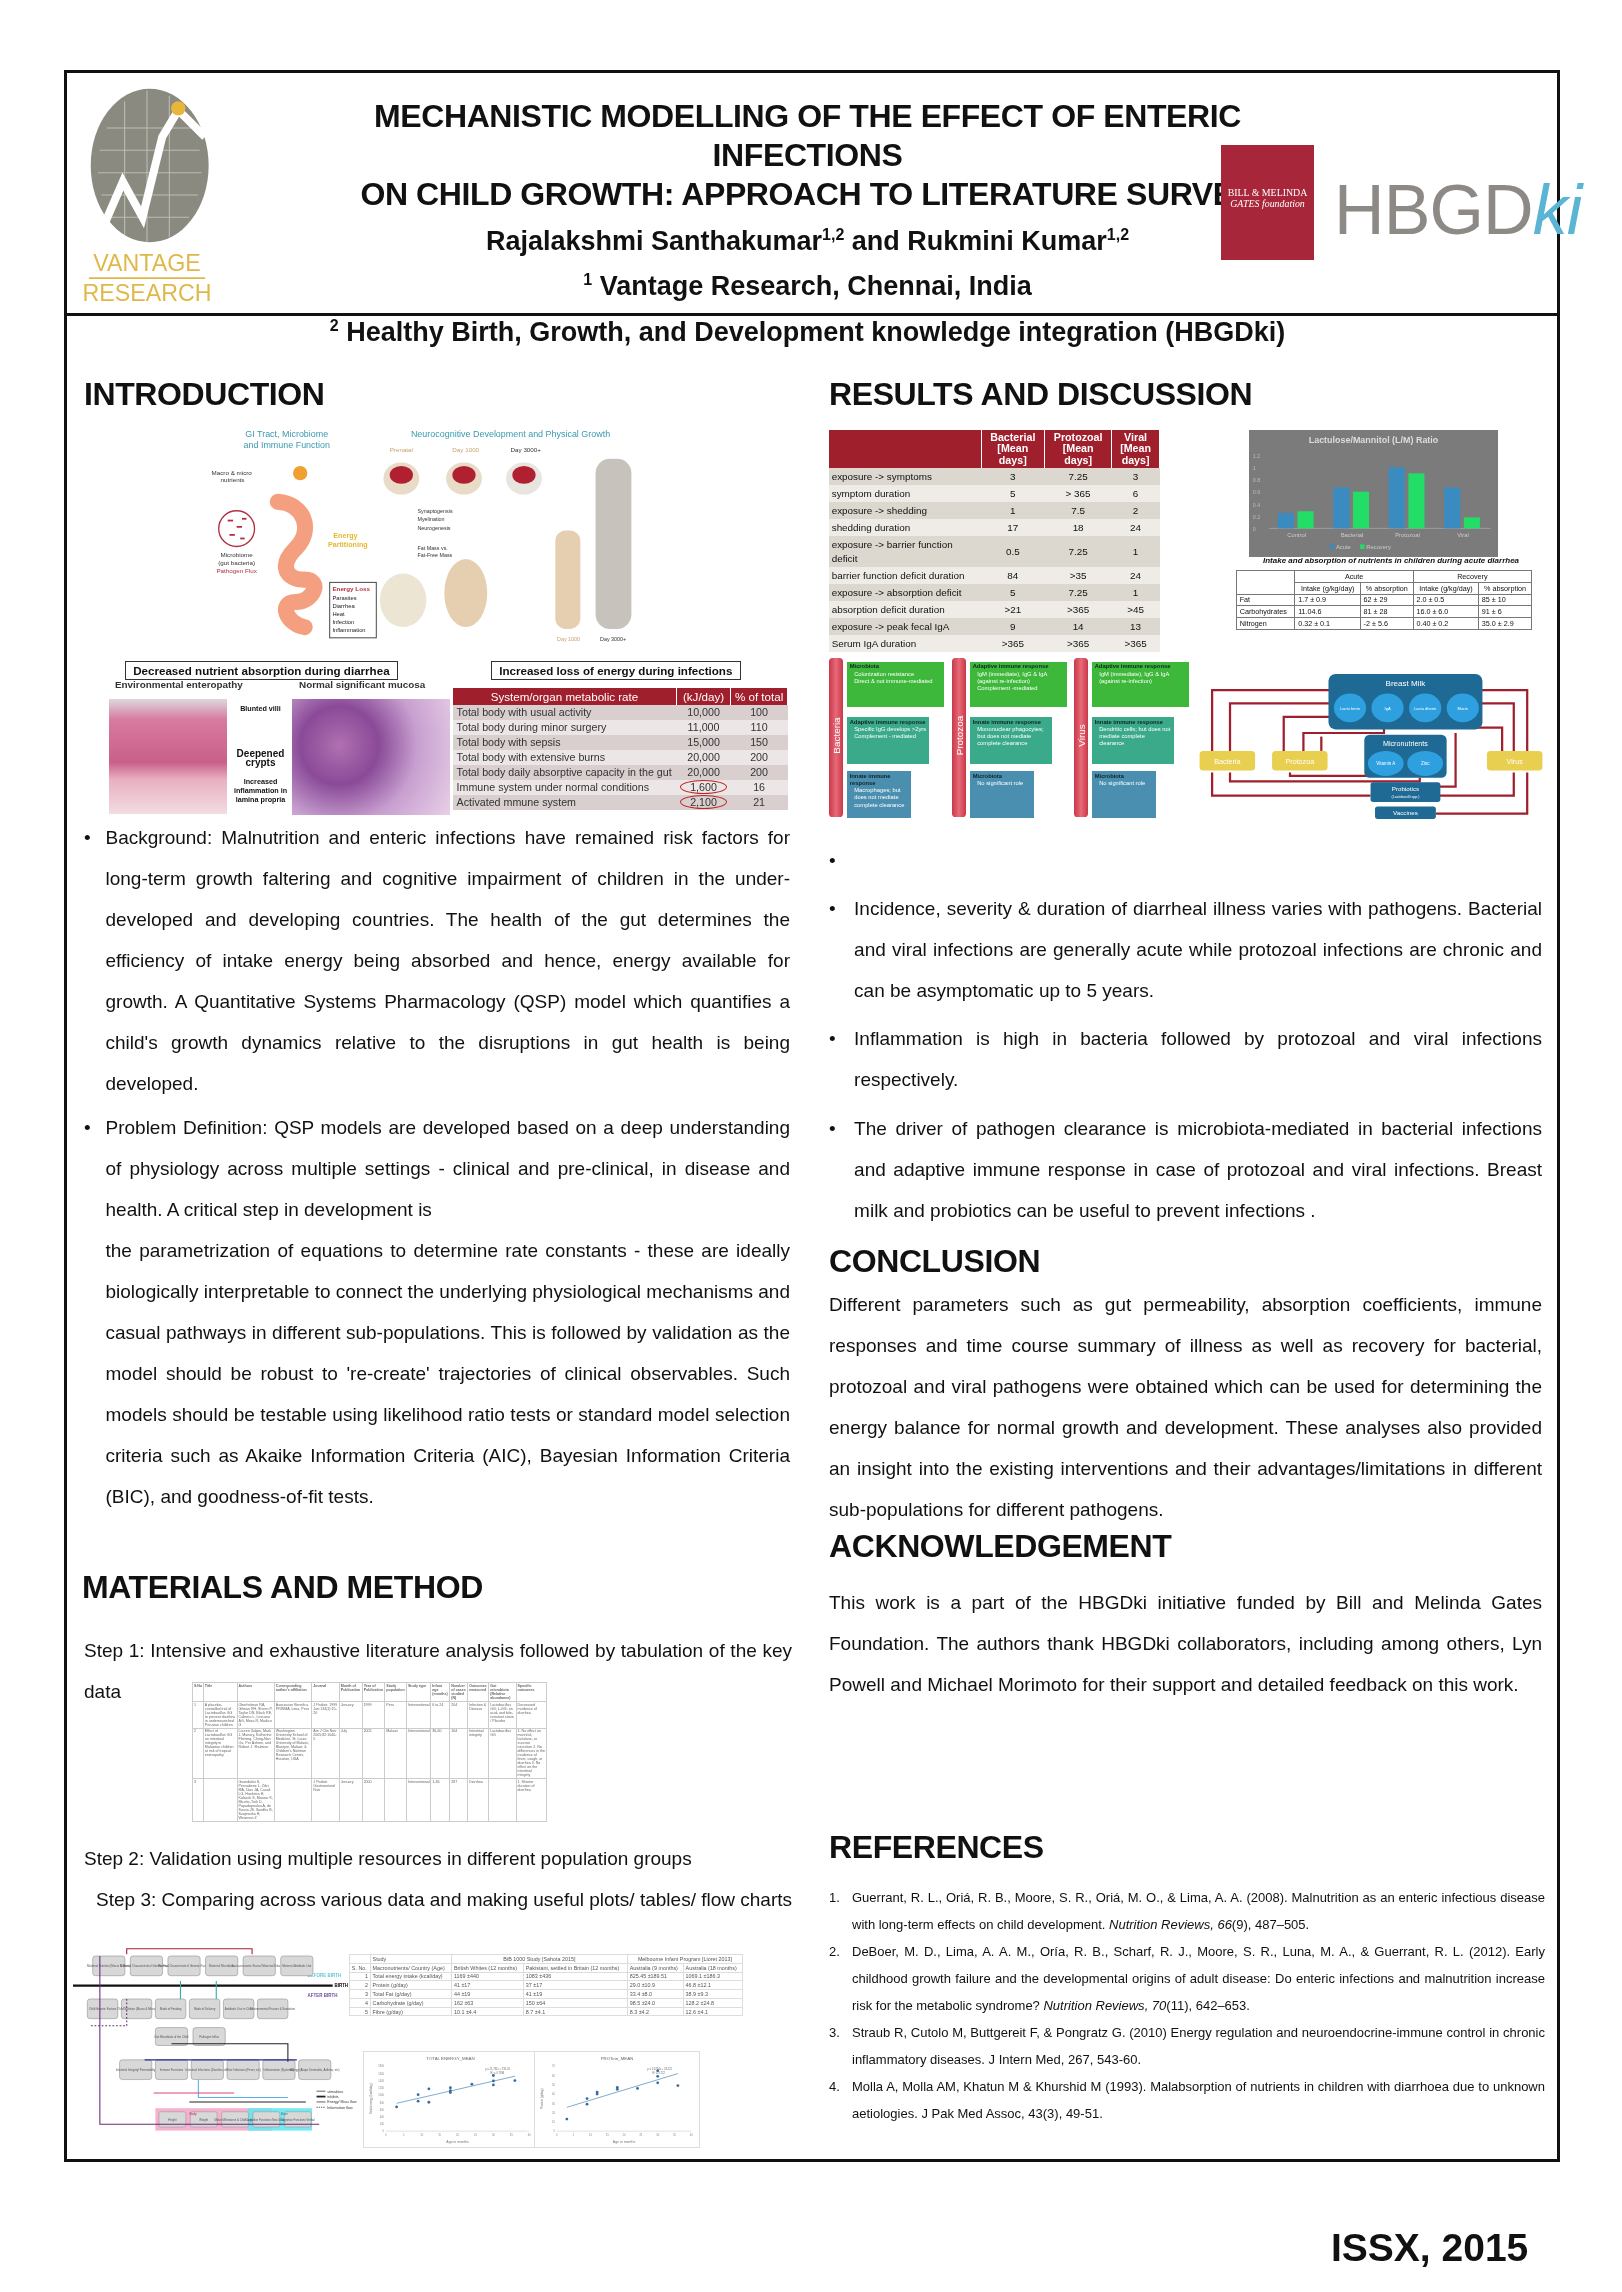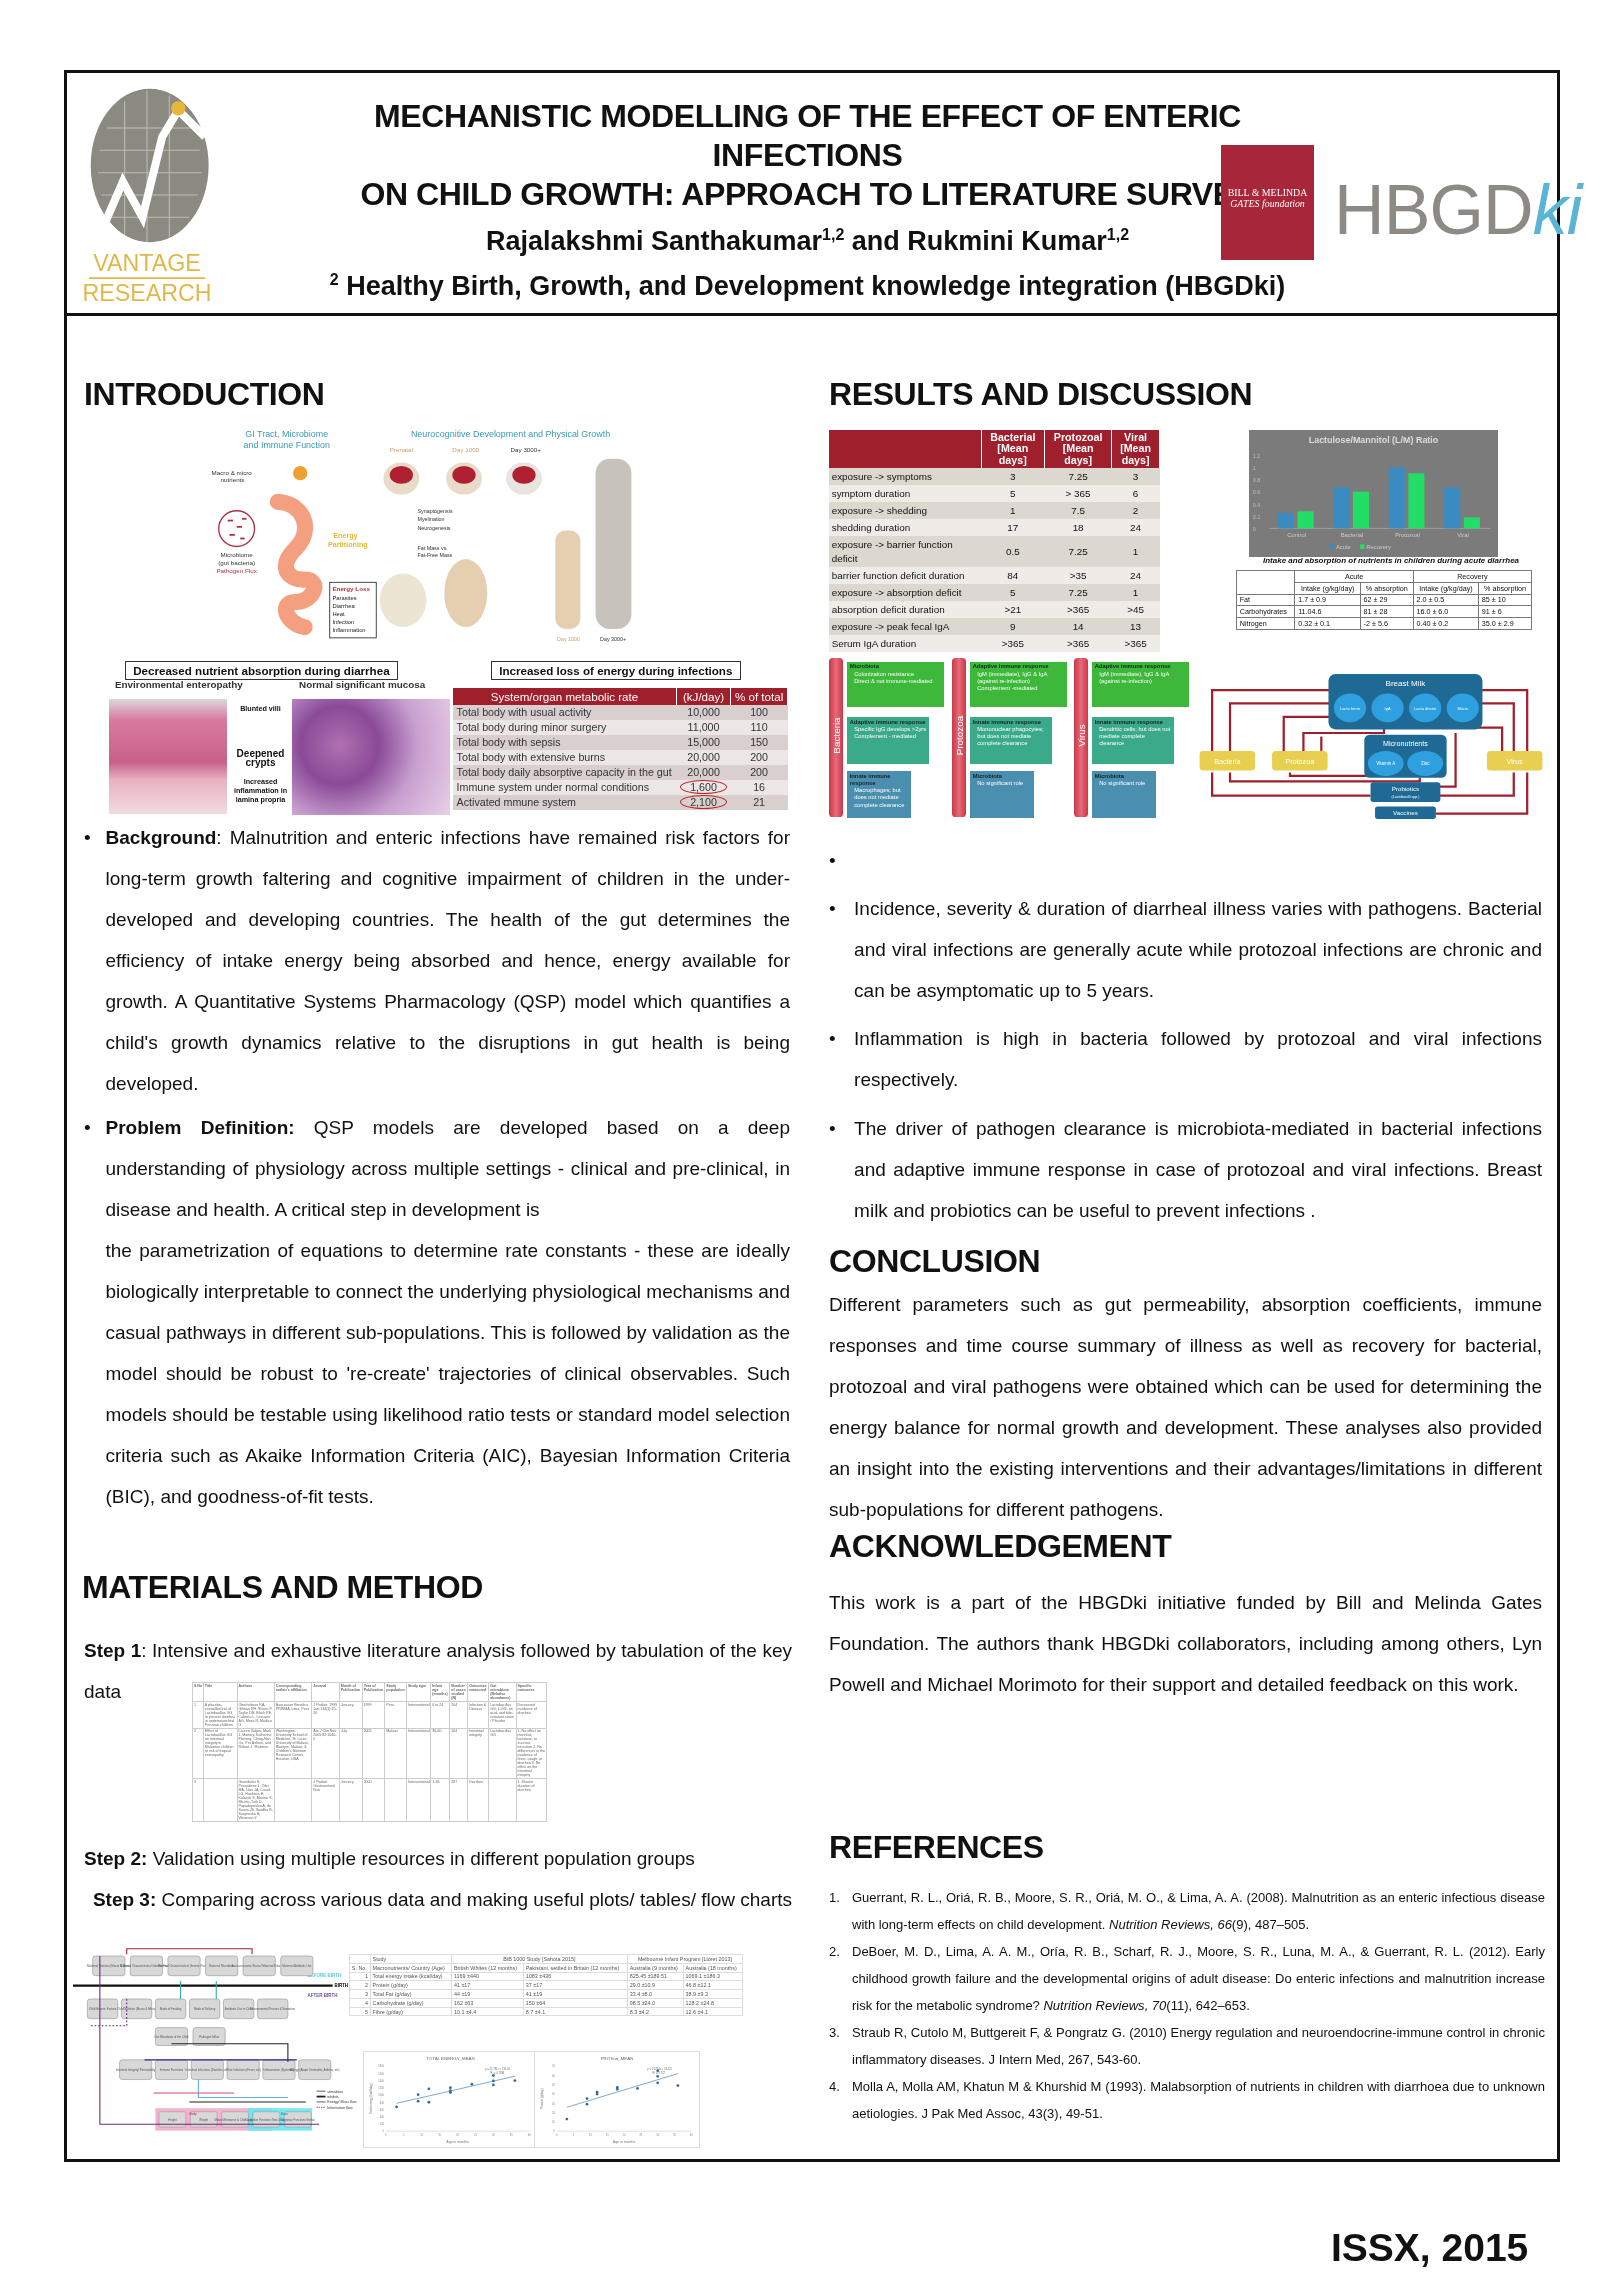--- a/index.html
+++ b/index.html
@@ -13,21 +13,21 @@
 .htitle .aff{font-size:27px;line-height:39px}
 .htitle sup{font-size:16px}
 .logo-vr{position:absolute;left:16px;top:12.5px;width:134px;height:224px}
 .logo-gates{position:absolute;left:1157px;top:75px;width:93px;height:115px;background:#a8263a;color:#fff;font-family:"Liberation Serif",serif;font-size:9.9px;padding-top:43px;text-align:center;line-height:10.7px}
 .logo-hbgd{position:absolute;left:1270px;top:100px;font-size:70px;color:#8d8a86;letter-spacing:-0.9px}
 .logo-hbgd i{color:#5ab4d4;font-style:italic}
 .sec{position:absolute;font-weight:bold;font-size:32px;font-family:"Liberation Sans",sans-serif;letter-spacing:-0.4px}
 .para{position:absolute;font-size:19px;line-height:41px;text-align:justify}
 .bullet{display:flex}
 .bullet .dot{width:21.5px;flex:none}
-.para b{font-weight:bold}
+.para b{font-weight:normal}
 table{border-collapse:collapse}
 .tbl-res{position:absolute;left:829px;top:430px;width:331px;font-size:9.9px}
 .tbl-res th{background:#a01f2c;color:#fff;font-size:10.7px;padding:1.8px 2.7px;line-height:11.6px;border-right:0.9px solid #fff}
 .tbl-res td{padding:1.8px 2.7px;height:17px;line-height:13.4px}
 .tbl-res td.v{text-align:center}
 .tbl-res tr:nth-child(odd) td{background:#dcd7cf}
 .tbl-res tr:nth-child(even) td{background:#efece8}
 .chart-lm{position:absolute;left:1249px;top:430px;width:249px;height:127px;background:#7b7b7b}
 .lm-caption{position:absolute;left:1263px;top:556px;font-size:8px;font-weight:bold;font-style:italic}
 .tbl-abs{position:absolute;left:1236px;top:570px;width:296px;font-size:7.2px}
@@ -73,20 +73,21 @@
     <line x1="10" y1="218" x2="140" y2="218" stroke="#e0b84a" stroke-width="2"></line>
     <text x="75" y="244" text-anchor="middle" font-size="26" fill="#e0b84a" font-family="Liberation Sans, sans-serif">RESEARCH</text>
   </svg>
 
   <div class="htitle">
     <div class="t">MECHANISTIC MODELLING OF THE EFFECT OF ENTERIC INFECTIONS</div>
     <div class="t">ON CHILD GROWTH: APPROACH TO LITERATURE SURVEY</div>
     <div class="a">
       <span>Rajalakshmi Santhakumar</span><sup>1,2</sup><span> and </span><span>Rukmini Kumar</span><sup>1,2</sup>
     </div>
+    <div class="aff"><sup>1</sup><span> Vantage Research, Chennai, India</span></div>
     <div class="aff"><sup>2</sup><span> Healthy Birth, Growth, and Development knowledge integration (HBGDki)</span></div>
   </div>
 
   <div class="logo-gates">
     <div>BILL &amp; MELINDA</div>
     <div style="font-style:italic">GATES foundation</div>
   </div>
   <div class="logo-hbgd"><span>HBGD</span><i>ki</i></div>
 </div>
 

